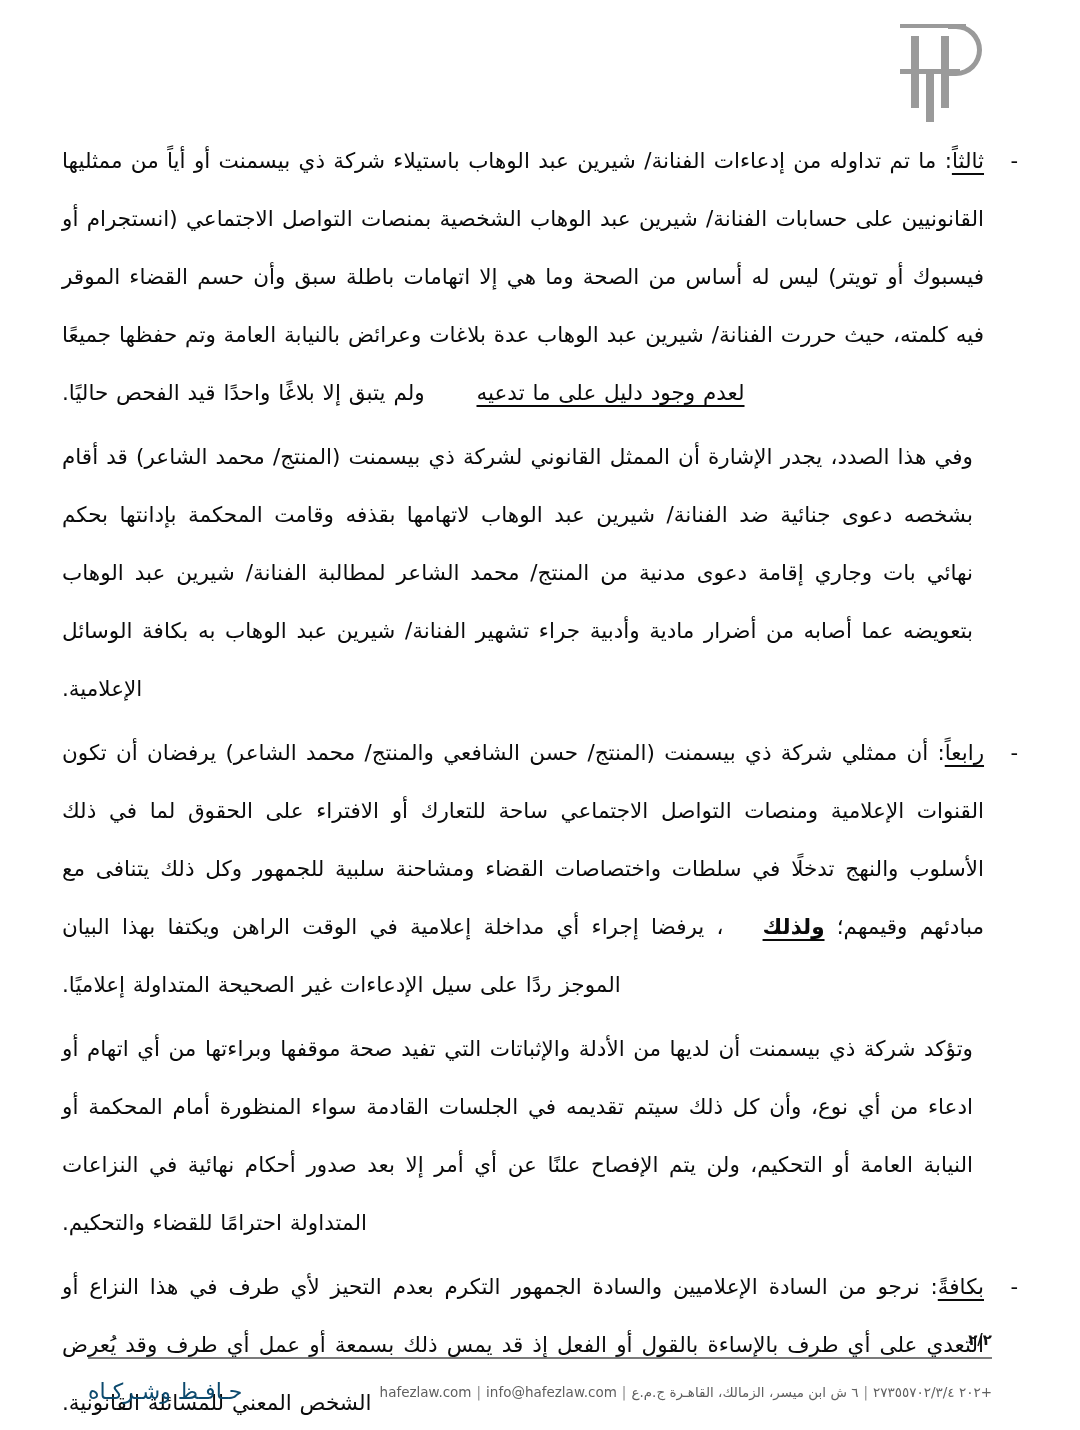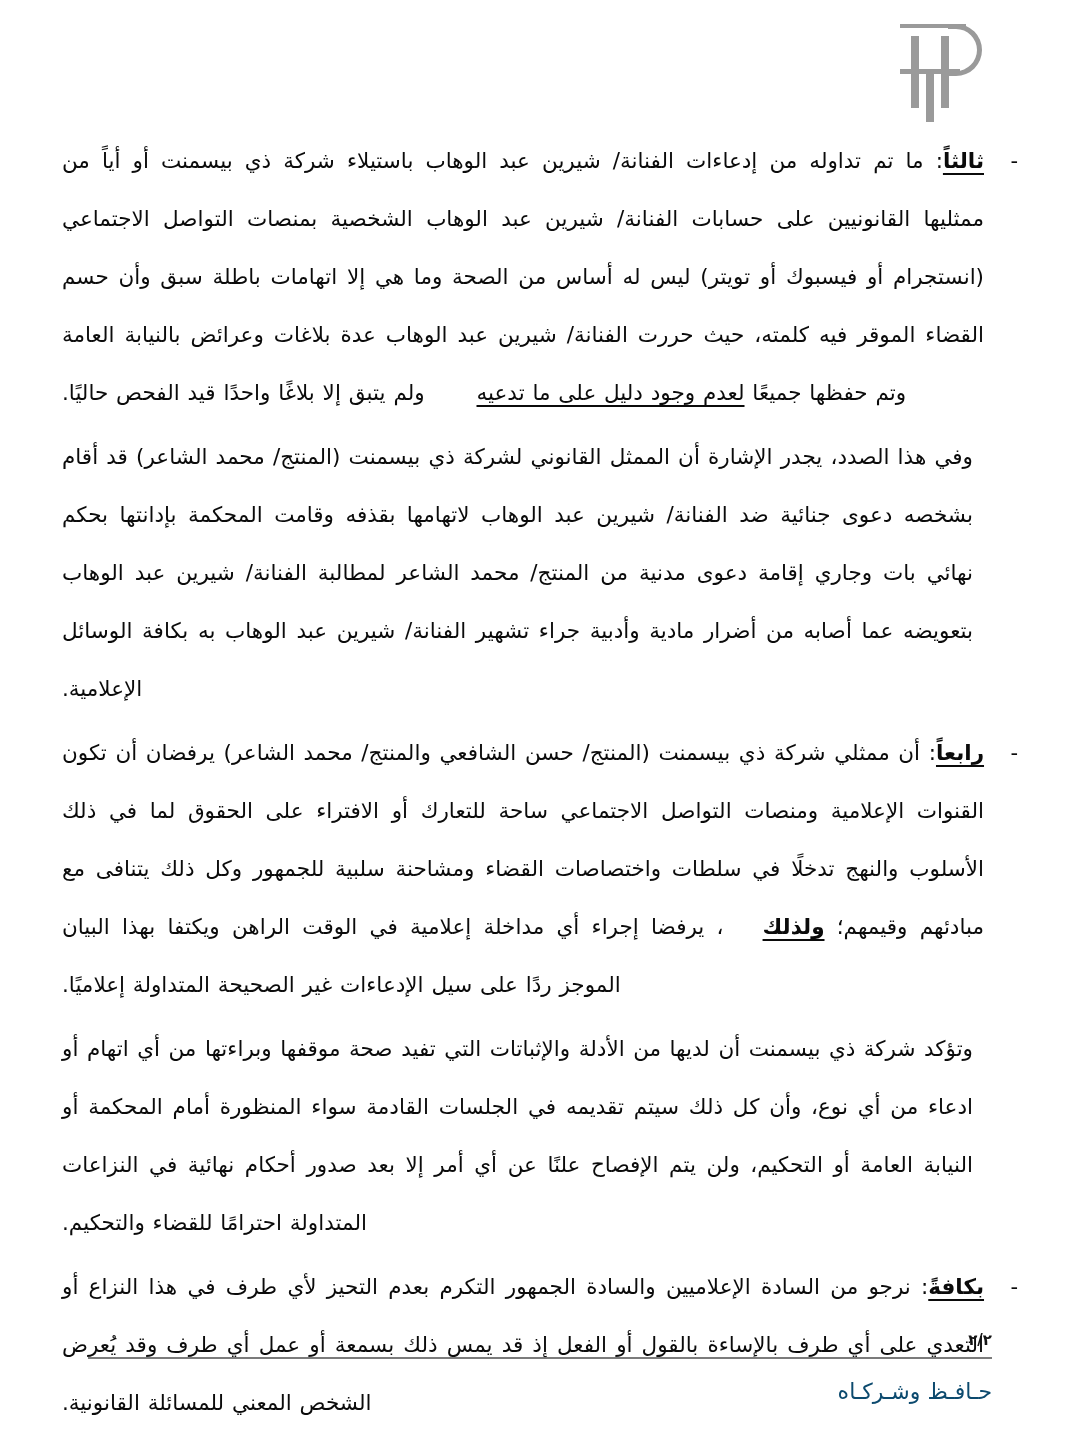--- a/index.html
+++ b/index.html
@@ -65,21 +65,21 @@
     text-align: justify;
     text-align-last: left;
     letter-spacing: 0;
     word-spacing: 1px;
   }
   .para.noindent {
     margin-right: 45px;
   }
 
   .lead {
-    font-weight: bold;
+    font-weight: normal;
     text-decoration: underline;
     text-underline-offset: 5px;
   }
   .u {
     text-decoration: underline;
     text-underline-offset: 5px;
     margin-left: 44px;
   }
   .ub {
     font-weight: bold;
@@ -201,17 +201,18 @@
     </div>
 
     <div class="closing">وتفضلوا بقبول و افر الاحترام والتقدير،،،</div>
 
   </div>
 
   <div class="footer">
     <div class="page-num">٢/٢</div>
     <div class="rule"></div>
     <div class="footer-row">
+      <div class="footer-contact"><span>hafezlaw.com</span><span class="sep">|</span><span>info@hafezlaw.com</span><span class="sep">|</span><span class="ar">+٢٠٢ ٢٧٣٥٥٧٠٢/٣/٤</span><span class="sep">|</span><span class="ar">٦ ش ابن ميسر، الزمالك، القاهـرة ج.م.ع</span></div>
       <div class="footer-wordmark">حـافـظ وشـركـاه</div>
     </div>
   </div>
 
 </div>
 
 </body></html>

